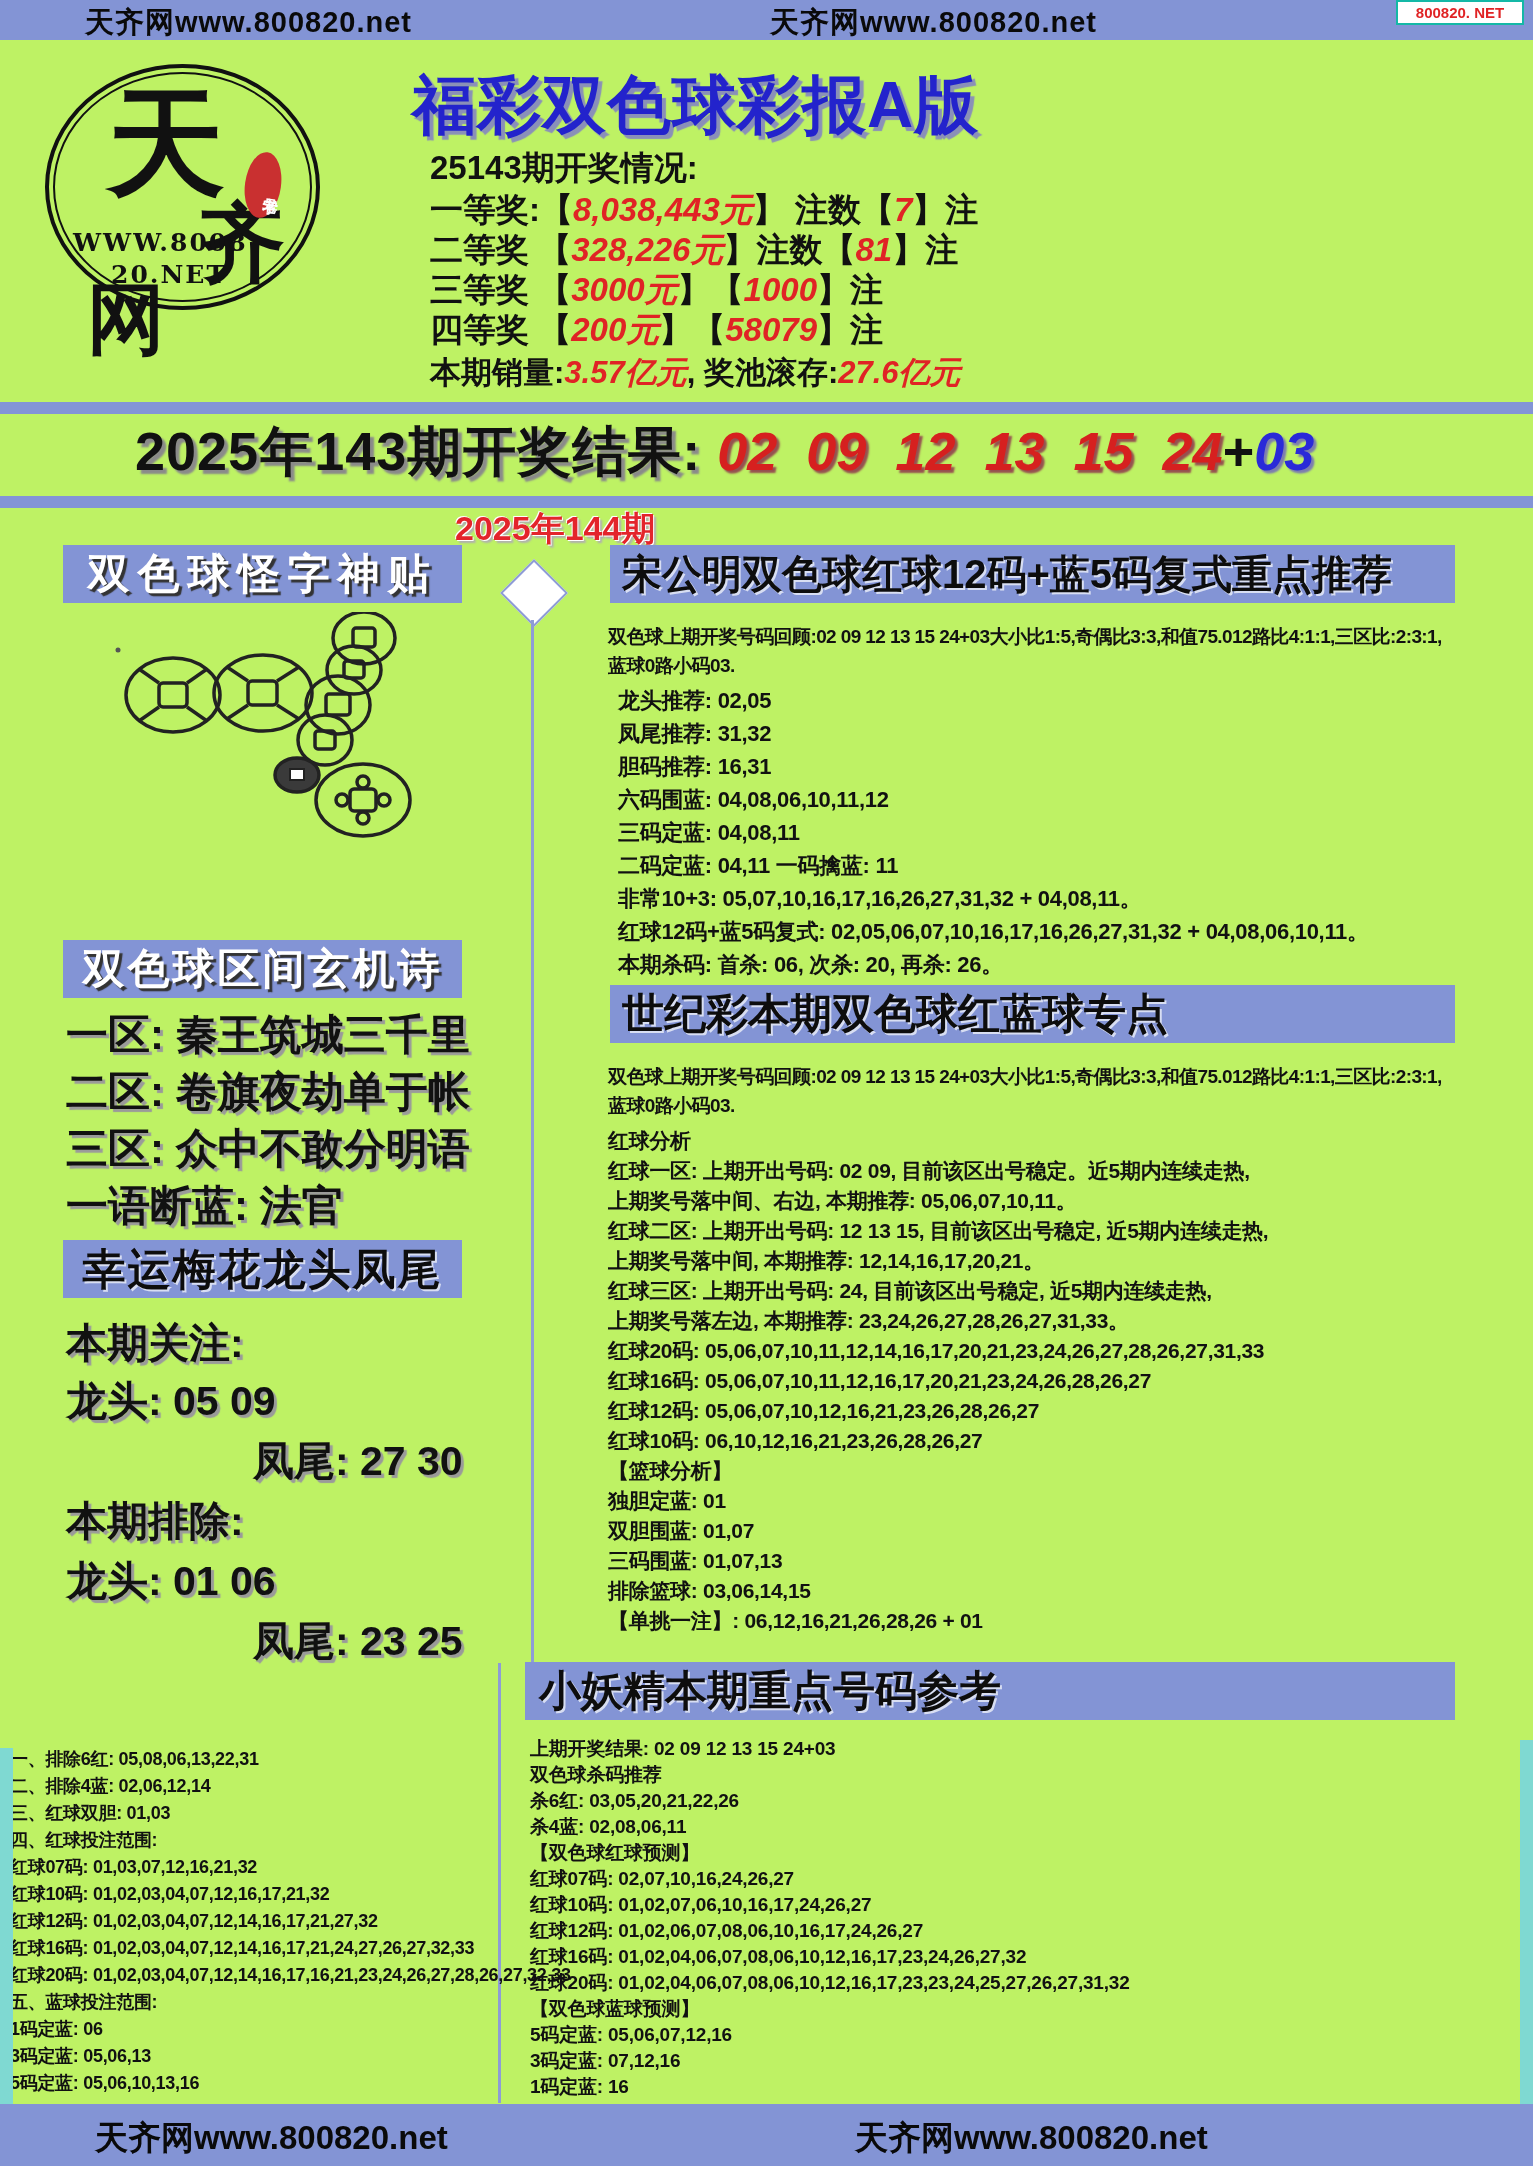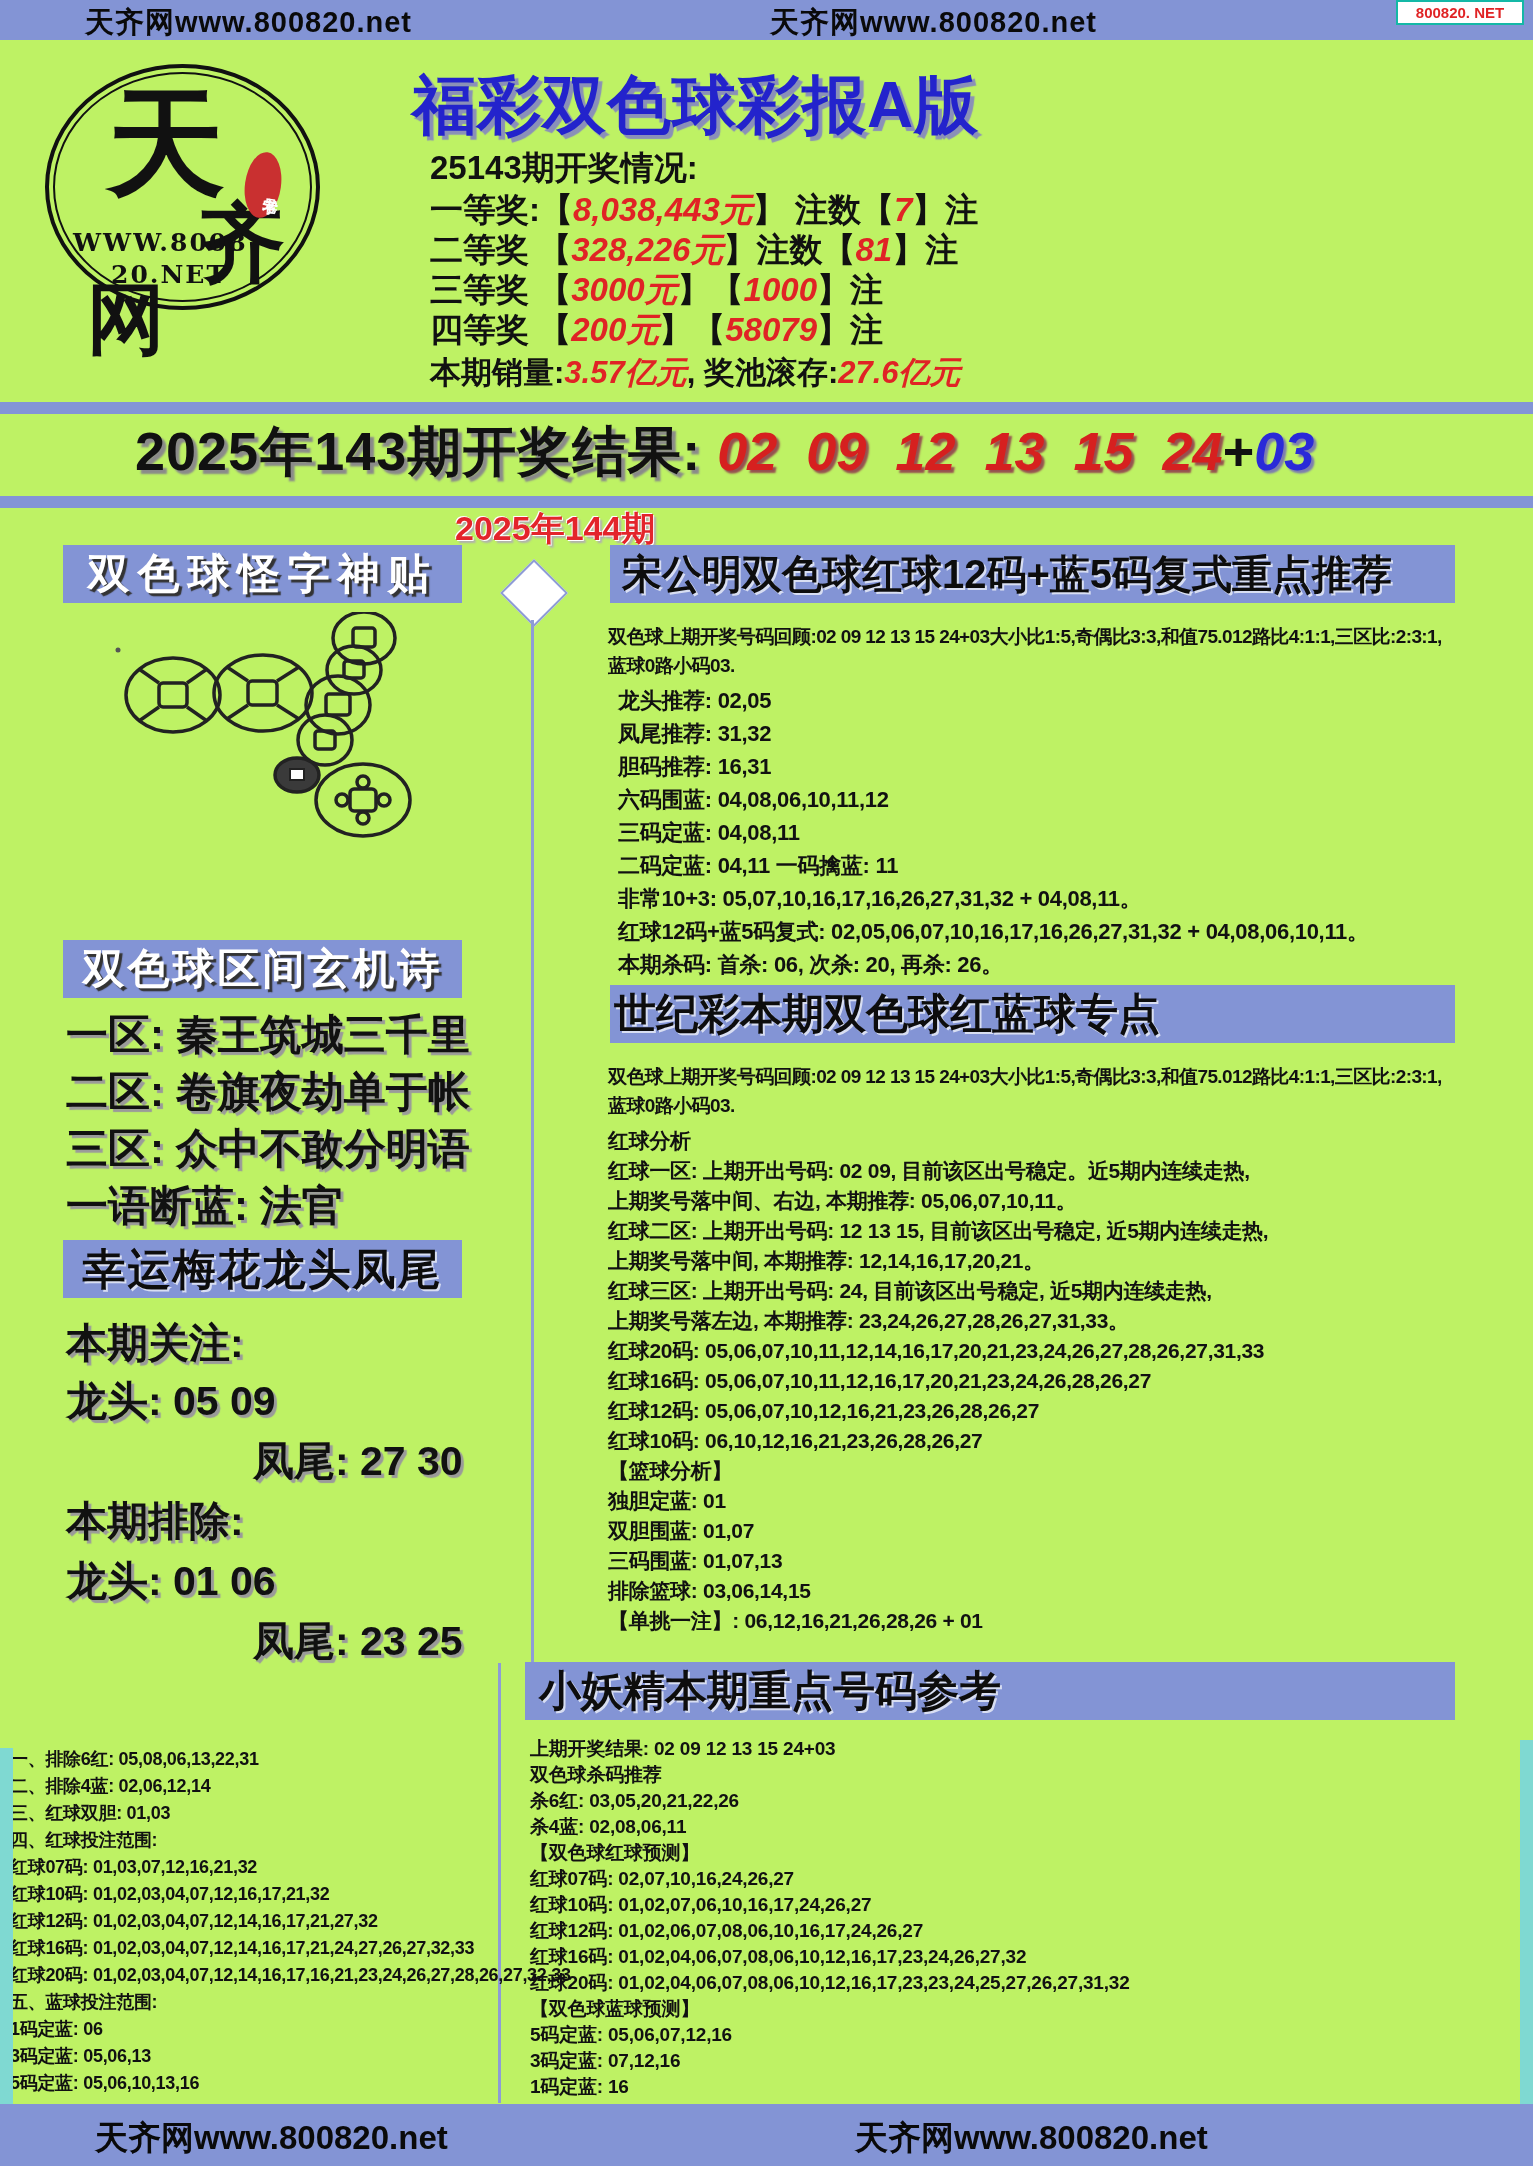--- a/index.html
+++ b/index.html
@@ -54,21 +54,21 @@
   .hdr{position:absolute;height:58px;background:#8394d5;display:flex;align-items:center;box-sizing:border-box;}
   .hdr-center{justify-content:center;}
   .hdr span{line-height:1;white-space:nowrap;}
   .hdr-white span{color:#fff;text-shadow:3px 3px 1px #333;}
   .hdr-black span{color:#0d0d0d;text-shadow:2px 2px 0 #d8def2;}
   #hdr-guaizi{left:63px;top:545px;width:399px;font-size:42px;letter-spacing:8px;}
   #hdr-xuanji{left:63px;top:940px;width:399px;font-size:42px;letter-spacing:3px;}
   #hdr-meihua{left:63px;top:1240px;width:399px;font-size:43px;letter-spacing:2px;}
   #hdr-xiaolin{left:63px;top:1668px;width:399px;font-size:40px;letter-spacing:1px;}
   #hdr-song{left:610px;top:545px;width:845px;font-size:40px;padding-left:12px;}
-  #hdr-shiji{left:610px;top:985px;width:845px;font-size:42px;padding-left:4px;}
+  #hdr-shiji{left:610px;top:985px;width:845px;font-size:42px;padding-left:12px;}
   #hdr-yao{left:525px;top:1662px;width:930px;font-size:42px;padding-left:14px;}
 
   
   .coins{position:absolute;left:63px;top:612px;}
   .poem{position:absolute;left:66px;top:1006px;}
   .poem .line{font-size:42px;line-height:57px;text-shadow:3px 3px 1px #9a9a9a;white-space:nowrap;}
   .meihua-line{position:absolute;font-size:41px;text-shadow:3px 3px 1px #9a9a9a;white-space:nowrap;}
   #mh1{left:66px;top:1316px}
   #mh2{left:66px;top:1374px}
   #mh3{left:253px;top:1434px}

